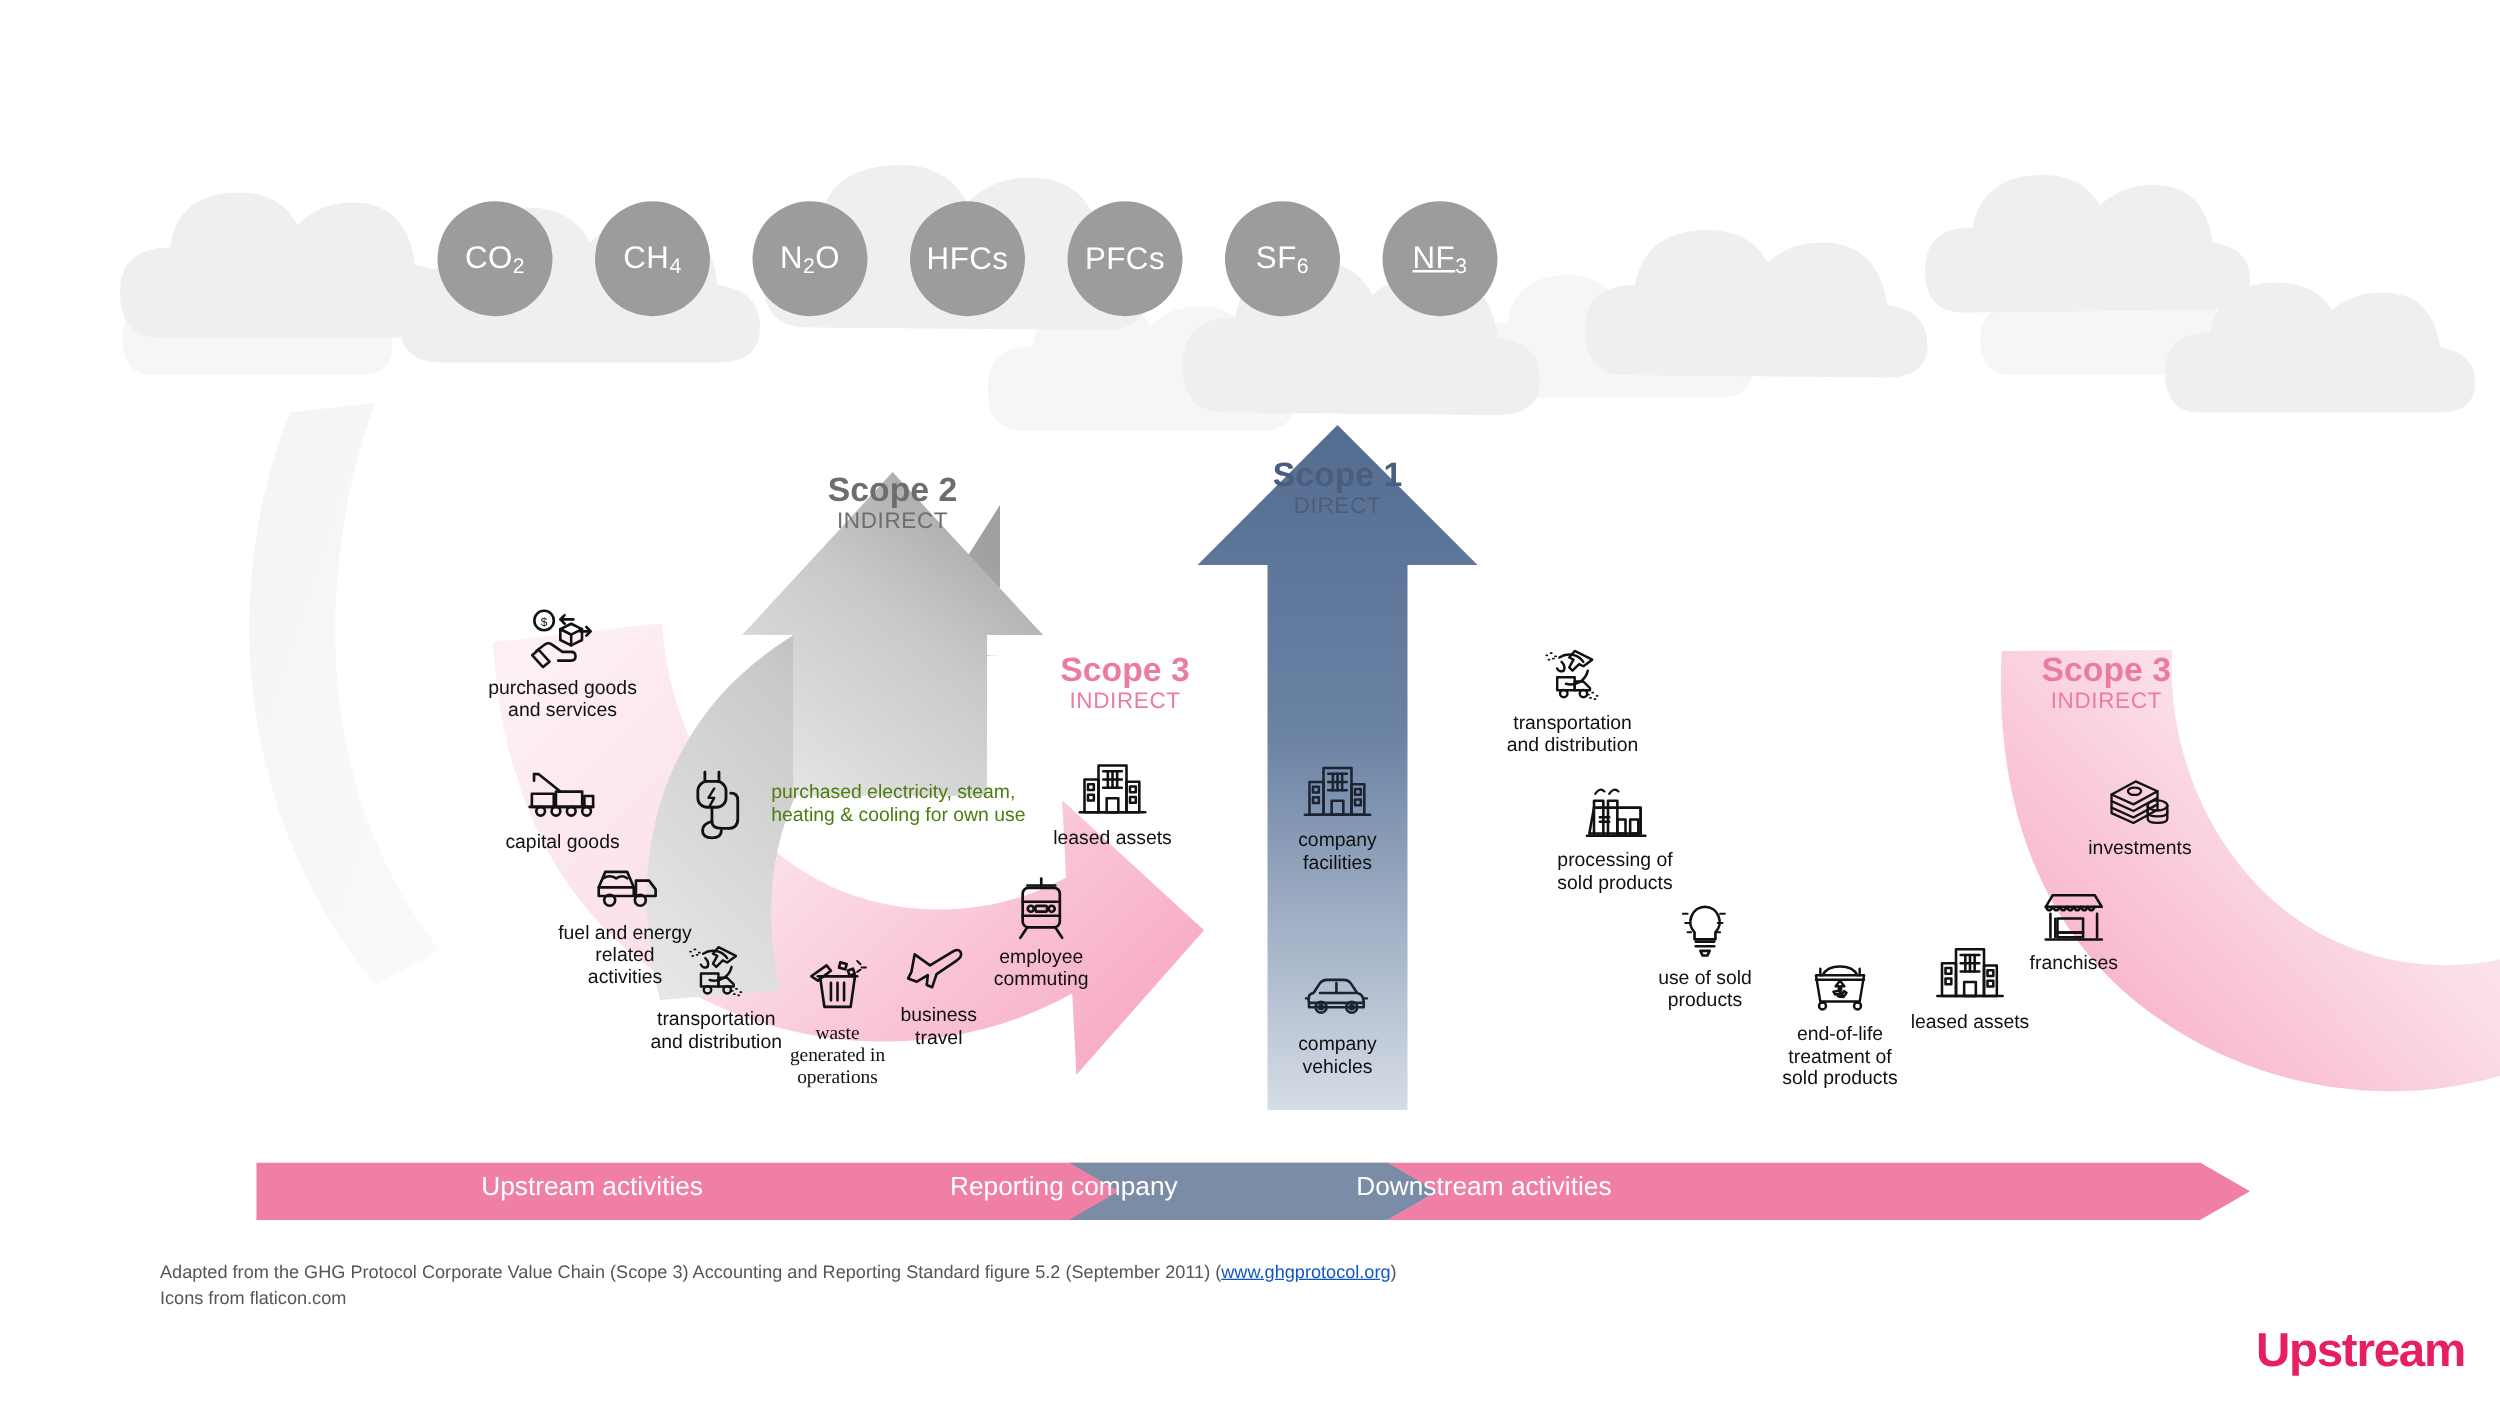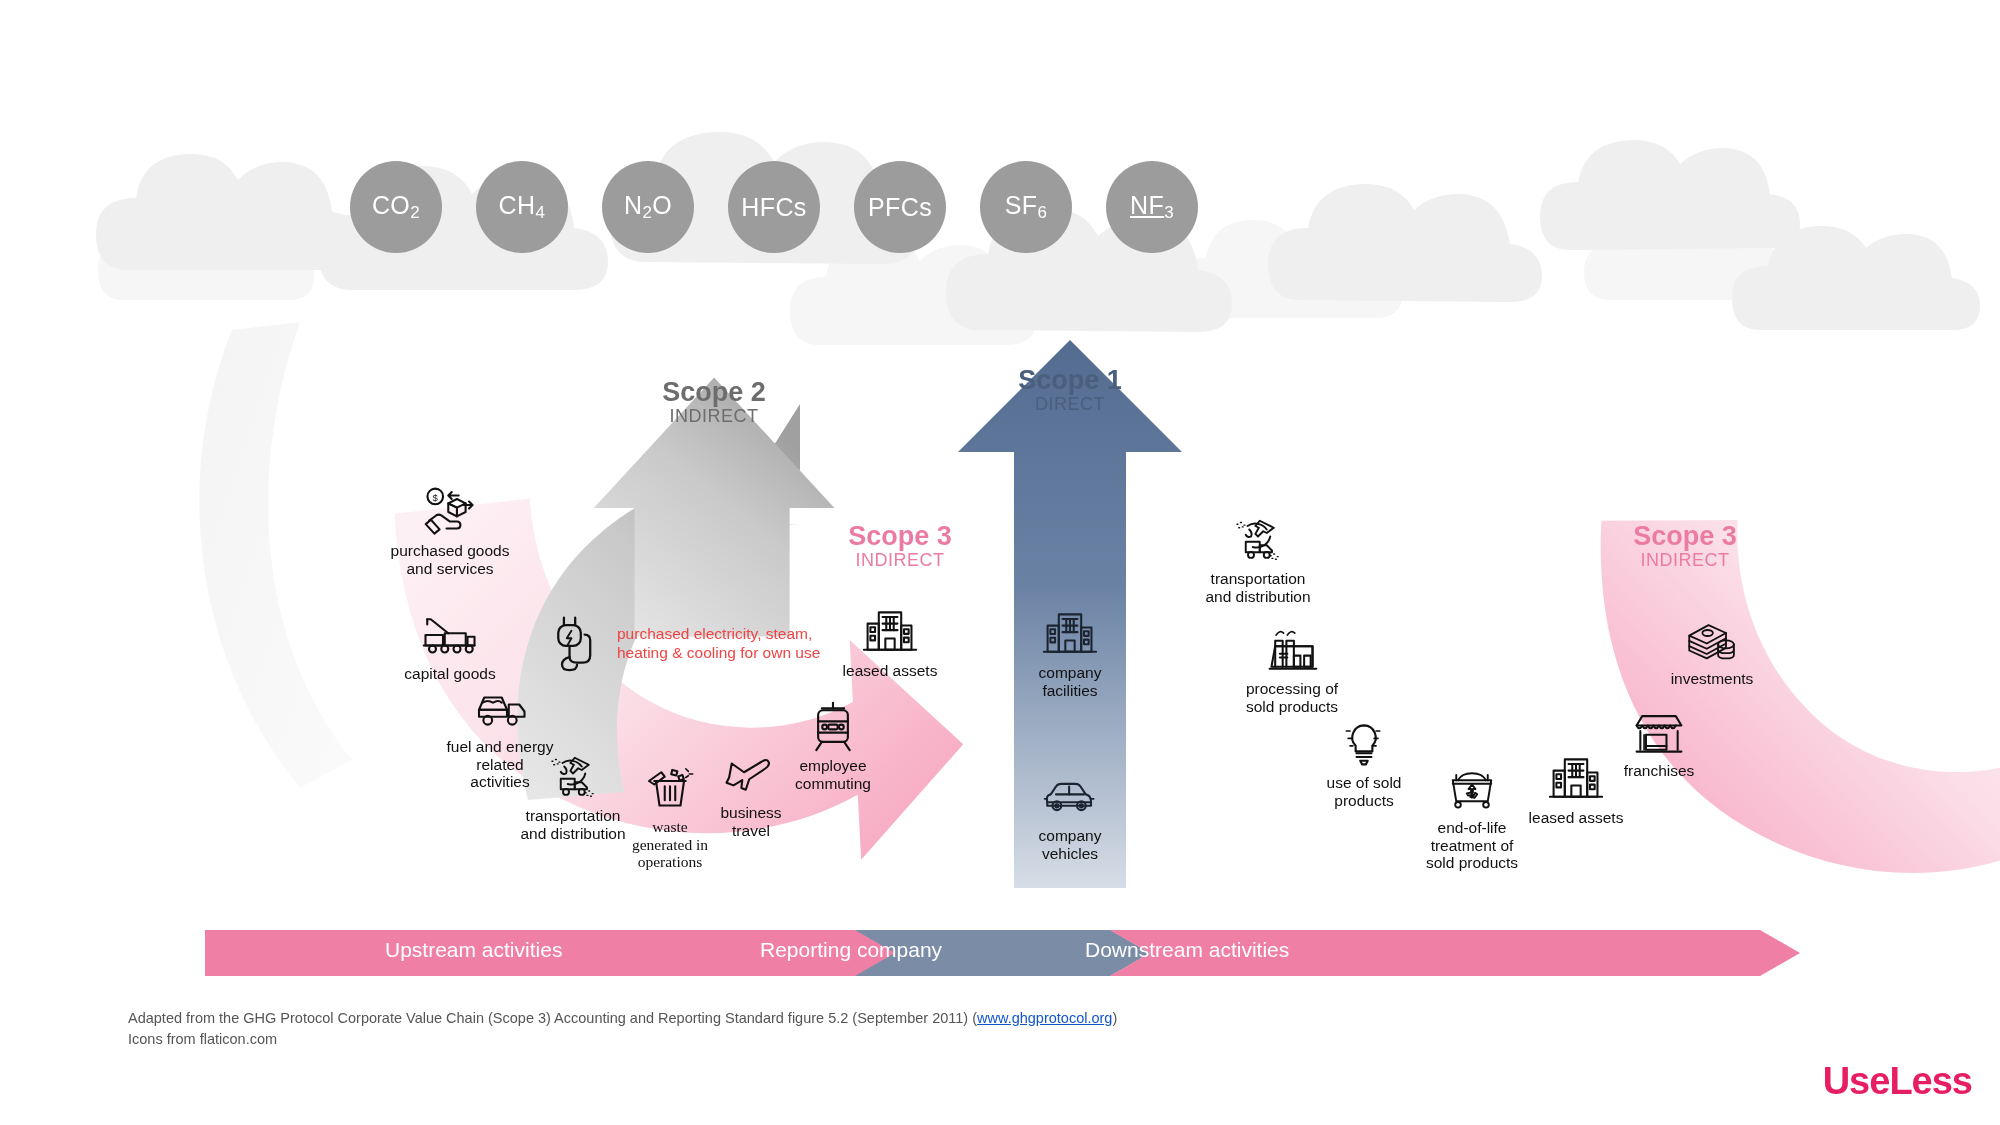--- a/index.html
+++ b/index.html
@@ -100,21 +100,21 @@
 
   
   .item-inline {
     position: absolute;
     z-index: 5;
     display: flex;
     align-items: center;
     gap: 12px;
     font-size: 15.5px;
     line-height: 1.25;
-    color: #ef4444;
+    color: #4d7c0f;
   }
   .item-inline .ico { width: 54px; height: 62px; flex: none; }
 
   
   #band {
     position: absolute;
     z-index: 6;
     left: 205px;
     top: 930px;
     width: 1595px;
@@ -566,15 +566,15 @@
   <div class="band-label" style="left:760px;">Reporting company</div>
   <div class="band-label" style="left:1085px;">Downstream activities</div>
 
   <div id="footer">
     <div>
       <span>Adapted from the GHG Protocol Corporate Value Chain (Scope 3) Accounting and Reporting Standard figure 5.2 (September 2011) (</span><a href="#">www.ghgprotocol.org</a><span>)</span>
     </div>
     <div>Icons from flaticon.com</div>
   </div>
 
-  <div id="logo">UseLess</div>
+  <div id="logo">Upstream</div>
 
 </div>
 
 </body></html>

